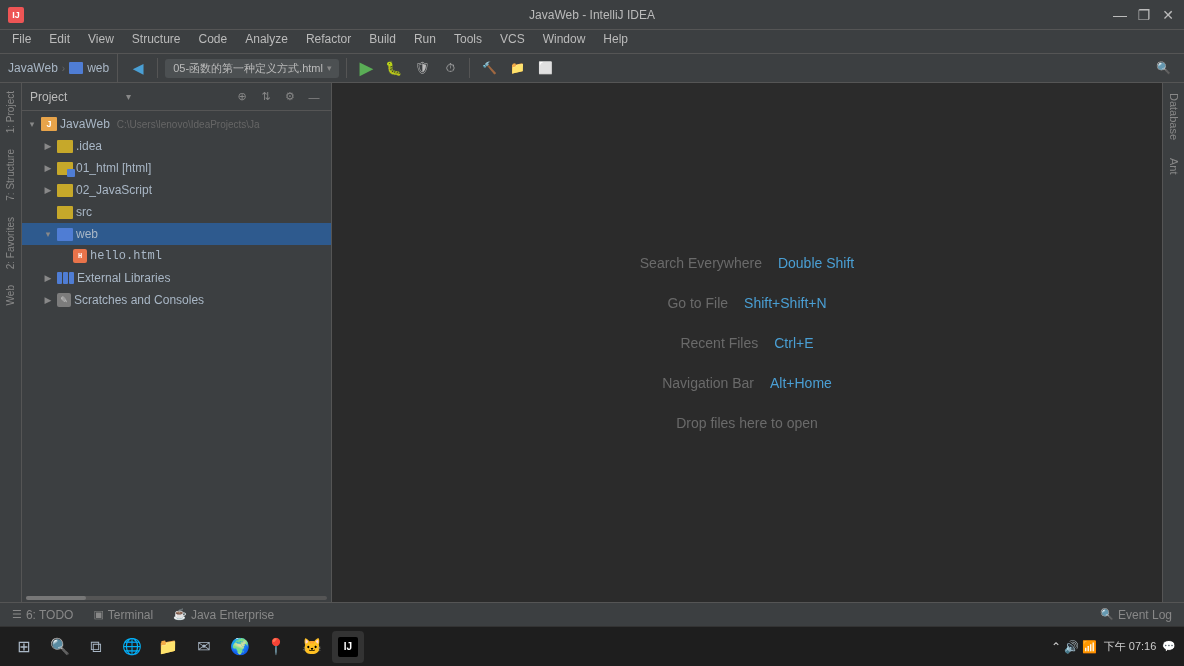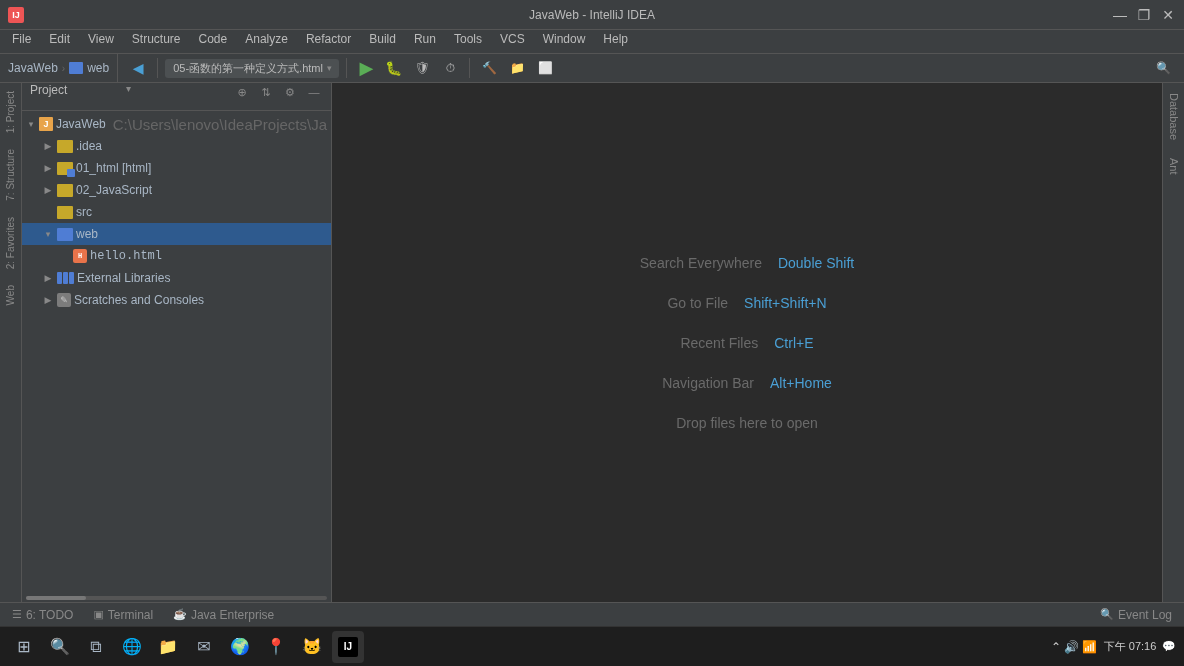--- a/index.html
+++ b/index.html
@@ -157,20 +157,21 @@
     #project-panel {
       width: 310px;
       background: #3c3f41;
       border-right: 1px solid #555;
       display: flex;
       flex-direction: column;
     }
     #project-header {
       height: 28px;
       display: flex;
+      align-items: center;
       padding: 0 8px;
       gap: 6px;
       border-bottom: 1px solid #555;
     }
     #project-title {
       font-size: 12px;
       color: #bbb;
       flex: 1;
     }
     .project-header-btn {
@@ -477,21 +478,21 @@
       </div>
 
       <div id="project-tree">
 
         <div class="tree-item">
           <div class="tree-arrow">▾</div>
           <div style="width:16px;height:14px;background:#e8a44a;border-radius:1px;display:flex;align-items:center;justify-content:center;">
             <span style="font-size:9px;color:white;font-weight:bold;">J</span>
           </div>
           <span class="tree-label">JavaWeb</span>
-          <span class="tree-label-path" style="margin-left:4px; font-size:15px; color:#666;">C:\Users\lenovo\IdeaProjects\Ja</span>
+          <span class="tree-label-path" style="margin-left:4px; font-size:10px; color:#666;">C:\Users\lenovo\IdeaProjects\Ja</span>
         </div>
 
         <div class="tree-item tree-indent-1">
           <div class="tree-arrow">▶</div>
           <div class="tree-icon-folder"></div>
           <span class="tree-label">.idea</span>
         </div>
 
         <div class="tree-item tree-indent-1">
           <div class="tree-arrow">▶</div>

